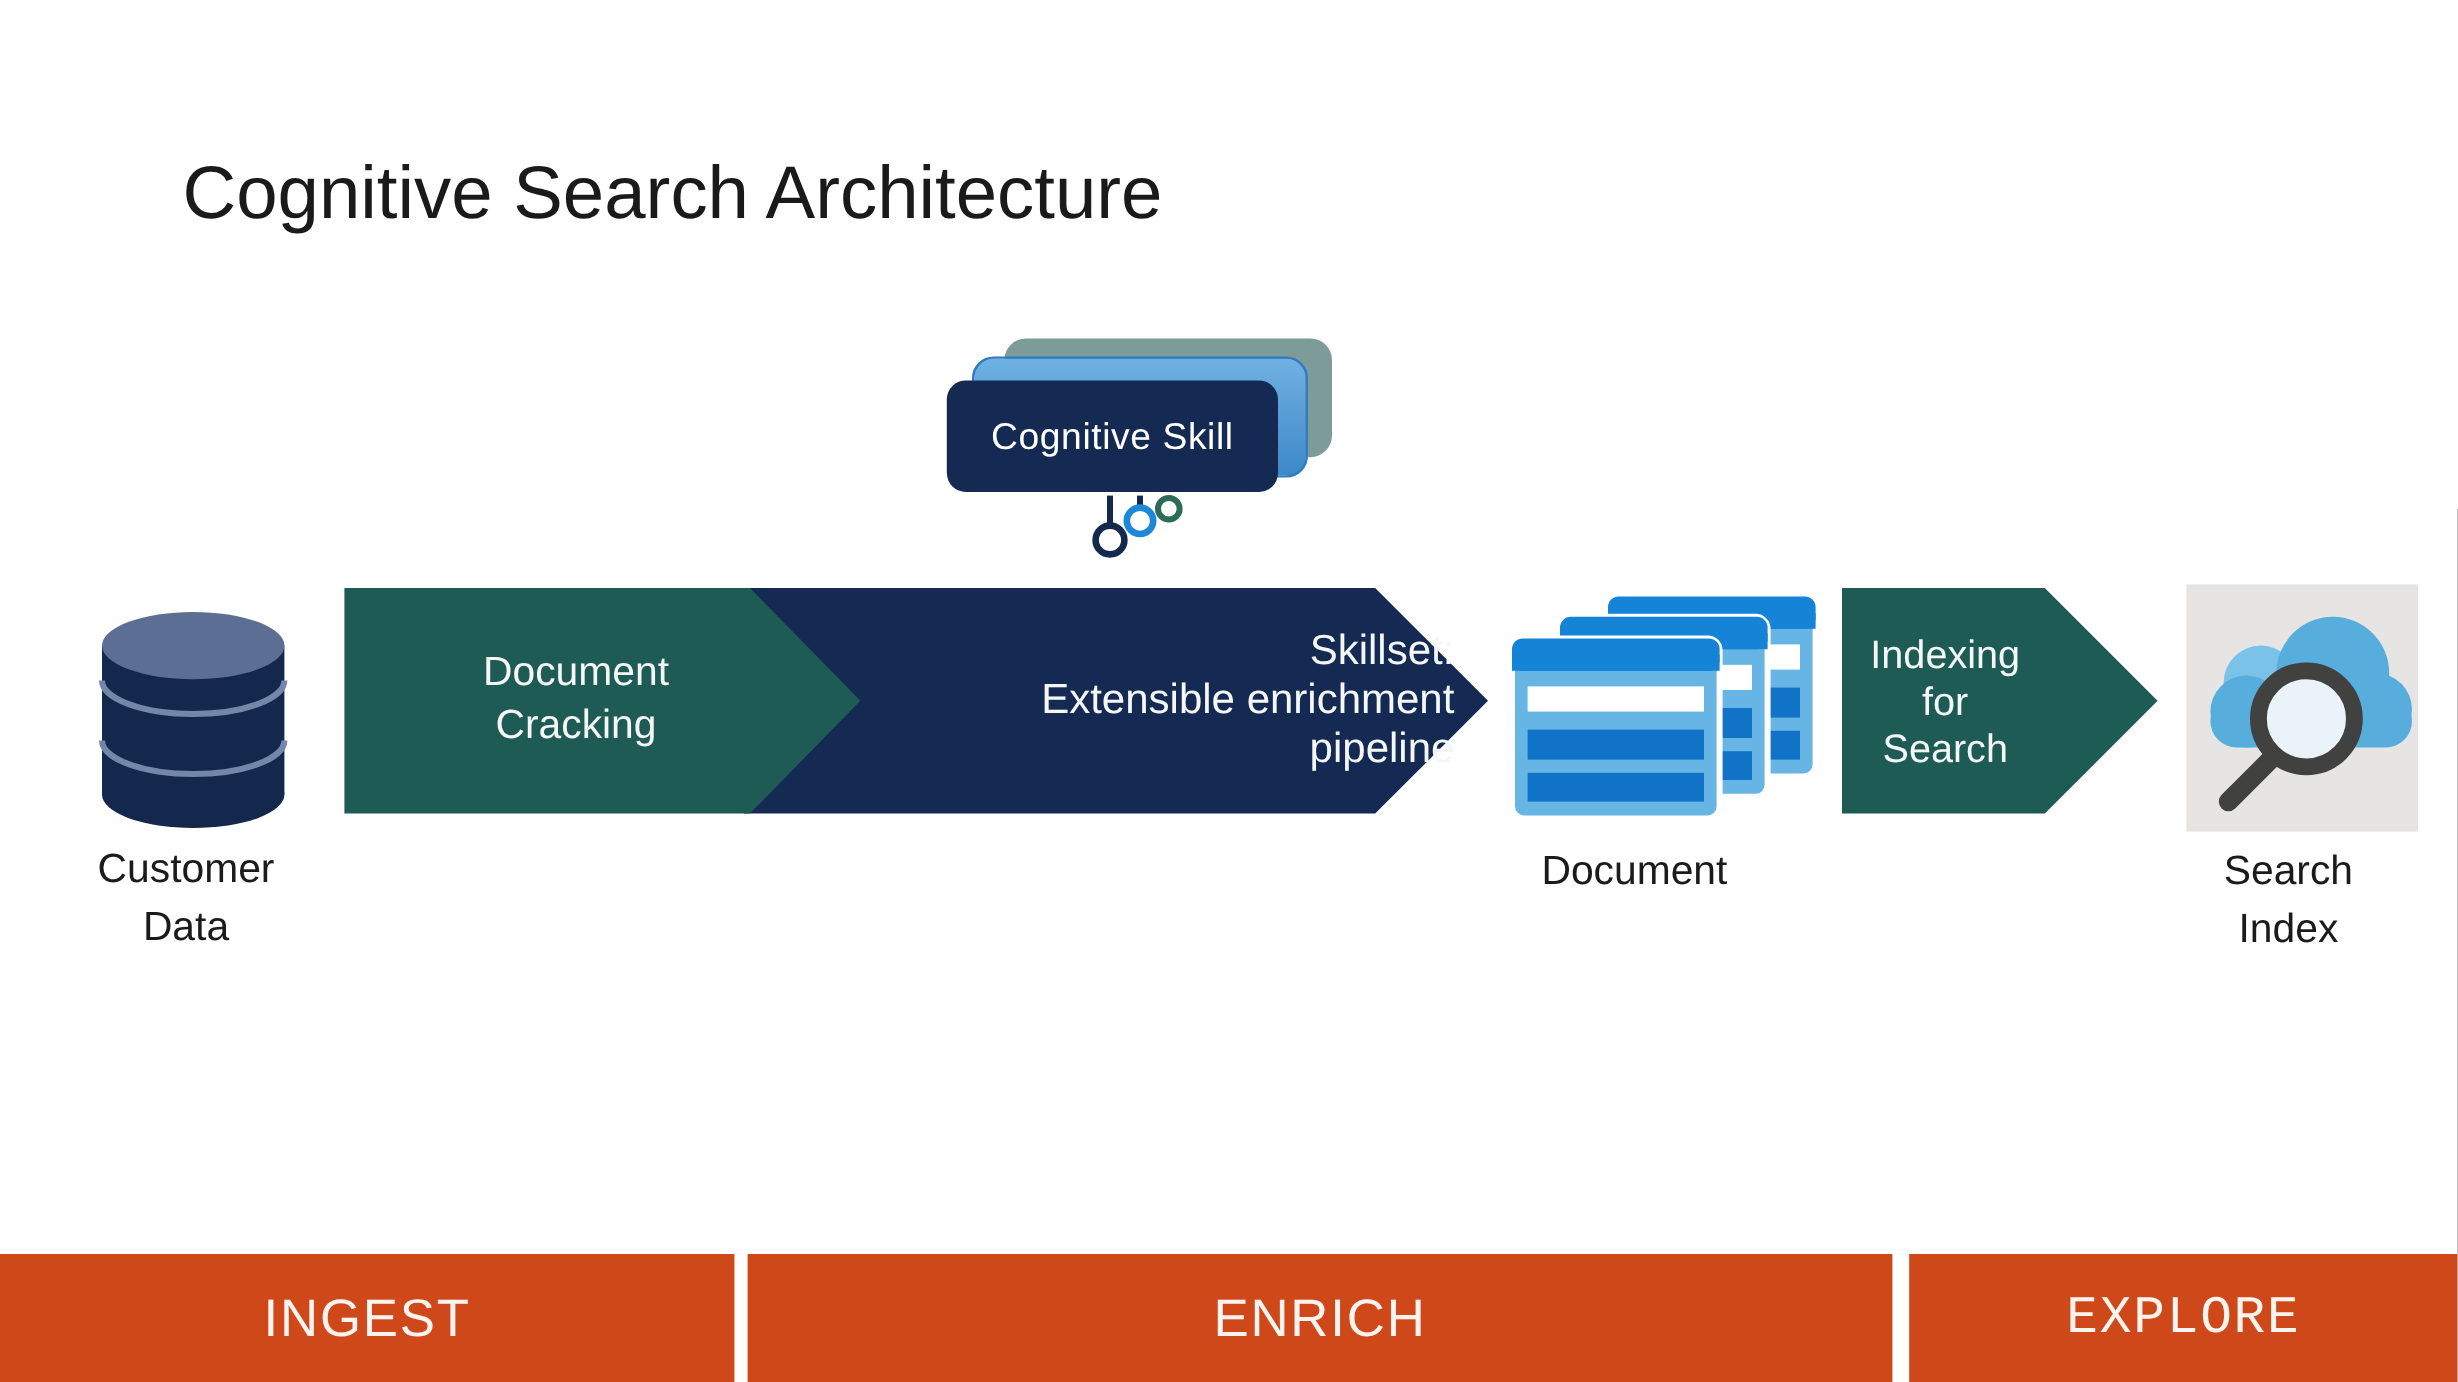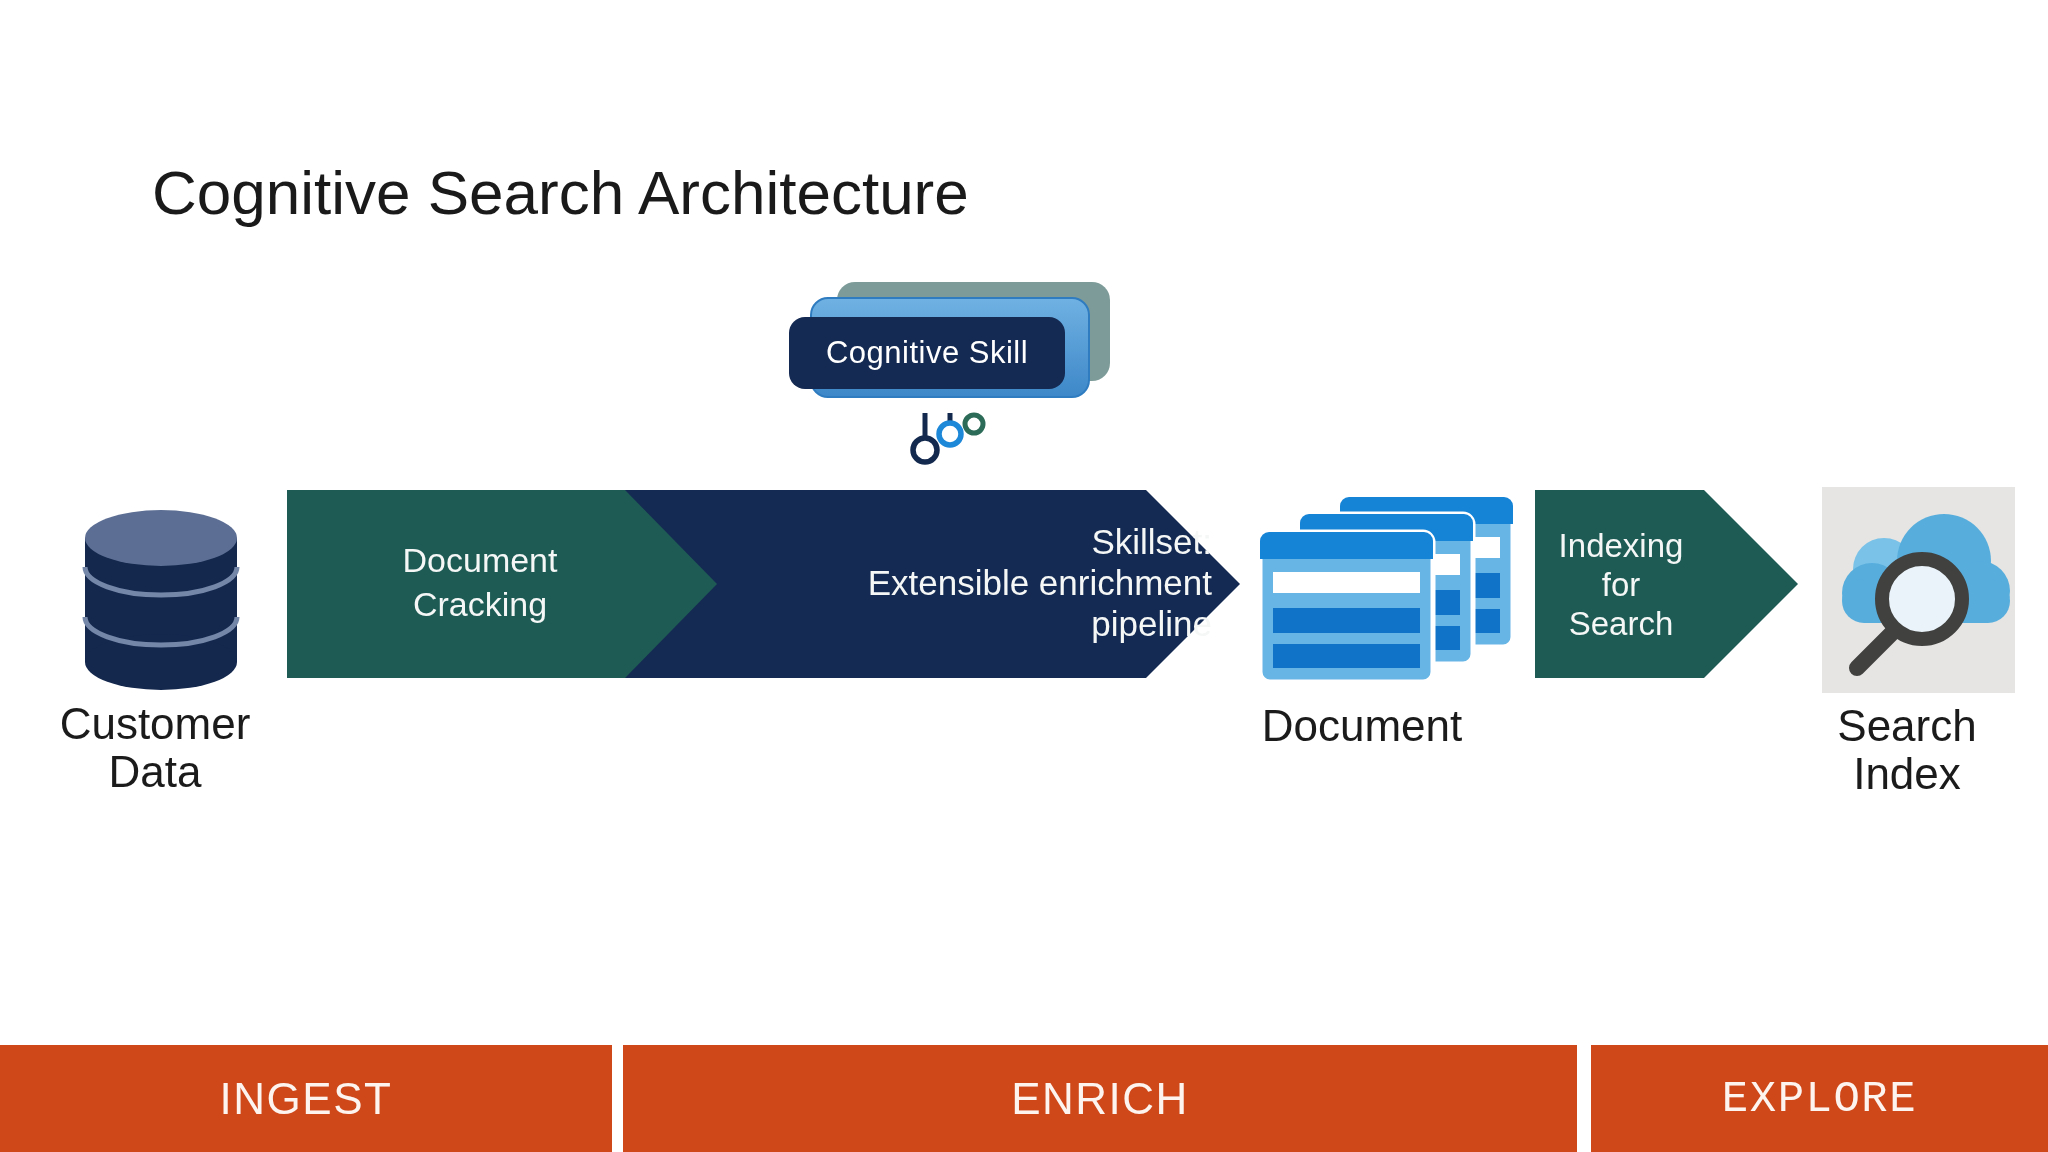--- a/index.html
+++ b/index.html
@@ -6,37 +6,37 @@
   .slide{
     position:relative;width:2048px;height:1152px;background:#FFFFFF;
     overflow:hidden;font-family:"Liberation Sans",sans-serif;
   }
   .abs{position:absolute;}
   
   #diagram-svg{position:absolute;left:0;top:0;width:2048px;height:1152px;}
   
   .title{
     left:152px;top:126px;font-size:62px;font-weight:300;color:#1A1A1A;
-    letter-spacing:0px;white-space:nowrap;margin-top:31px;
+    letter-spacing:0px;white-space:nowrap;
   }
   
   .card-back{left:837px;top:282px;width:273px;height:99px;border-radius:18px;background:var(--sage);}
   .card-mid{left:810px;top:297px;width:280px;height:101px;border-radius:18px;
     background:linear-gradient(180deg,var(--card_blue_top),var(--card_blue_bottom));
     border:2px solid var(--card_blue_border);box-sizing:border-box;}
-  .card-front{left:789px;top:317px;width:276px;height:72px;border-radius:16px;background:var(--navy);
+  .card-front{left:789px;top:317px;width:276px;height:93px;border-radius:16px;background:var(--navy);
     display:flex;align-items:center;justify-content:center;}
   .card-front .lbl{color:#FFFFFF;font-size:31px;font-weight:300;letter-spacing:.5px;}
   
   .band-label{color:#F4F7F6;font-weight:400;}
   .doc-crack{left:320px;top:538px;width:320px;text-align:center;font-size:34px;line-height:44px;}
   .skillset{left:792px;top:521px;width:420px;text-align:right;font-size:35px;line-height:41px;}
   .indexing{left:1535px;top:526px;width:172px;text-align:center;font-size:33px;line-height:39px;}
   
-  .node-label{color:#1B1B1B;font-size:44px;line-height:48px;text-align:center;font-weight:400;}
+  .node-label{color:#1B1B1B;font-size:34px;line-height:48px;text-align:center;font-weight:400;}
   .lab-customer{left:0px;top:700px;width:310px;}
   .lab-annotated{left:1207px;top:702px;width:310px;}
   .lab-search{left:1752px;top:702px;width:310px;}
   
   .stage{
     top:1045px;height:107px;background:var(--orange);color:#FDF4EF;
     display:flex;align-items:center;justify-content:center;
     font-size:44px;font-weight:300;letter-spacing:1.5px;
   }
   .stage-ingest{left:0;width:612px;}

